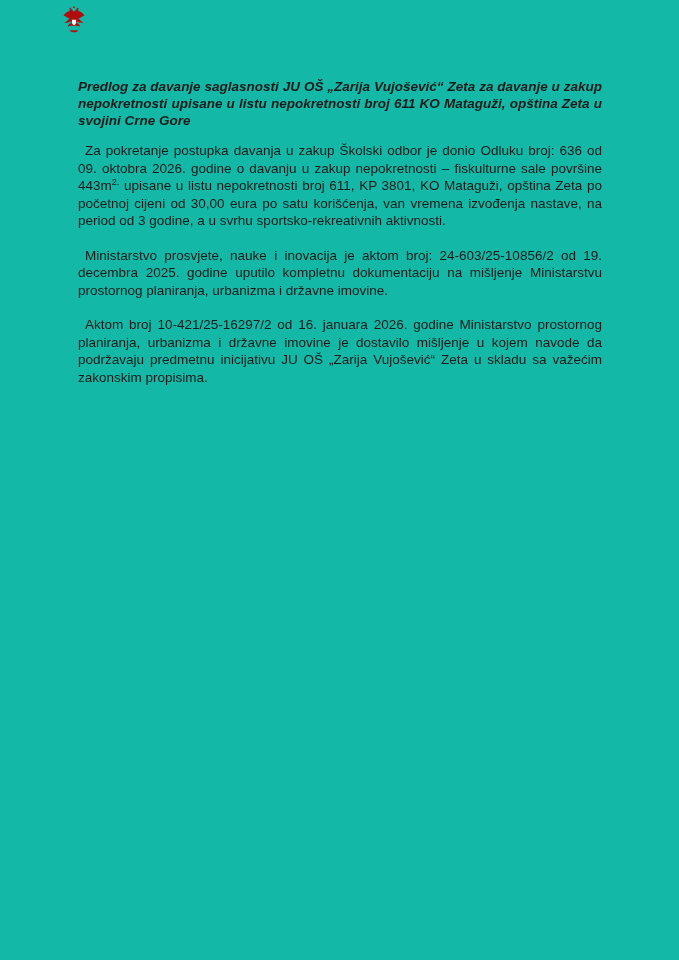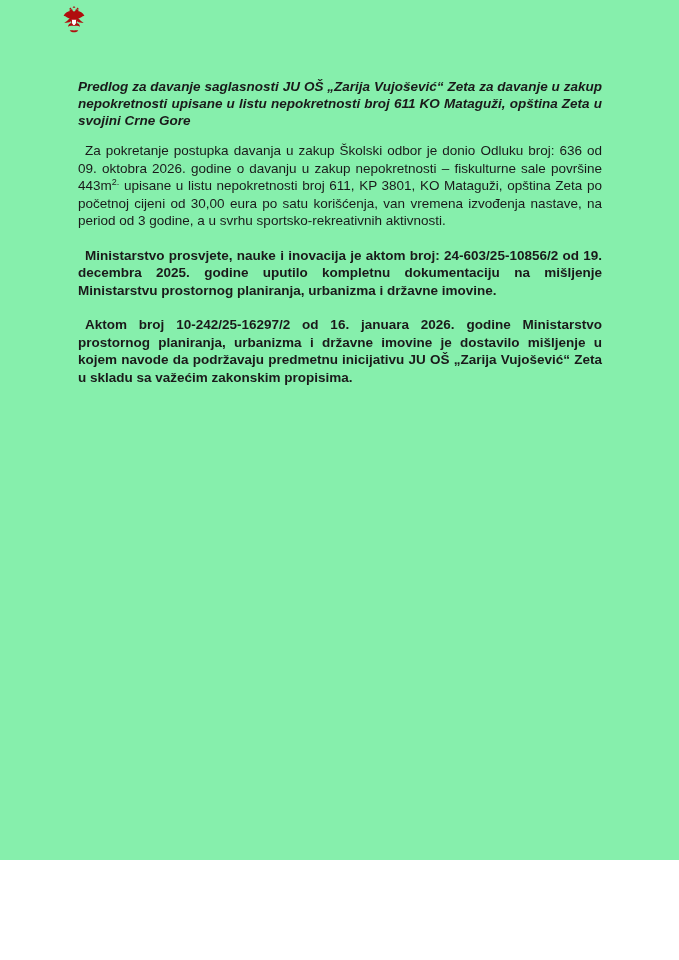--- a/index.html
+++ b/index.html
@@ -5,22 +5,22 @@
   * { margin: 0; padding: 0; box-sizing: border-box; }
   html, body {
     width: 679px;
     height: 960px;
     background: #ffffff;
     font-family: "Liberation Sans", sans-serif;
   }
   .doc-page {
     position: relative;
     width: 679px;
-    height: 860px;
-    background: #86efac;
+    height: 960px;
+    background: #14b8a6;
     overflow: hidden;
   }
   .crest {
     position: absolute;
     left: 63px;
     top: 6px;
     width: 22px;
     height: 28px;
   }
   .crest svg { display: block; width: 100%; height: 100%; }
@@ -41,21 +41,20 @@
   }
   .para {
     font-size: 13.5px;
     line-height: 17.5px;
     text-align: justify;
     text-indent: 7px;
     margin-bottom: 17px;
   }
   .gap-lg {
     margin-top: 17px;
-    font-weight: bold;
   }
   sup {
     font-size: 9px;
     line-height: 0;
   }
 </style>
 </head>
 <body>
 
 <div class="doc-page">
@@ -77,17 +76,17 @@
 
   <div class="content">
 
     <h1 class="title">Predlog za davanje saglasnosti JU OŠ „Zarija Vujošević“ Zeta za davanje u zakup nepokretnosti upisane u listu nepokretnosti broj 611 KO Mataguži, opština Zeta  u svojini Crne Gore</h1>
 
 
     <p class="para"><span>Za pokretanje postupka davanja u zakup Školski odbor je donio Odluku broj: 636 od 09. oktobra 2026. godine o davanju u zakup nepokretnosti – fiskulturne sale površine 443m</span><sup>2.</sup><span> upisane u listu nepokretnosti broj 611, KP 3801, KO Mataguži, opština Zeta po početnoj cijeni od 30,00 eura po satu korišćenja, van vremena izvođenja nastave, na period od 3 godine, a u svrhu sportsko-rekreativnih aktivnosti.</span></p>
 
     <p class="para gap-lg">Ministarstvo prosvjete, nauke i inovacija je aktom  broj: 24-603/25-10856/2 od 19. decembra 2025. godine uputilo kompletnu dokumentaciju na mišljenje Ministarstvu prostornog planiranja, urbanizma i državne imovine.</p>
 
-    <p class="para gap-lg">Aktom broj 10-242/25-16297/2 od 16. januara 2026. godine Ministarstvo prostornog planiranja, urbanizma i državne imovine je dostavilo mišljenje u kojem navode da podržavaju predmetnu inicijativu JU OŠ „Zarija Vujošević“ Zeta u skladu sa važećim zakonskim propisima.</p>
+    <p class="para gap-lg">Aktom broj 10-421/25-16297/2 od 16. januara 2026. godine Ministarstvo prostornog planiranja, urbanizma i državne imovine je dostavilo mišljenje u kojem navode da podržavaju predmetnu inicijativu JU OŠ „Zarija Vujošević“ Zeta u skladu sa važećim zakonskim propisima.</p>
 
   </div>
 
 </div>
 
 </body></html>

